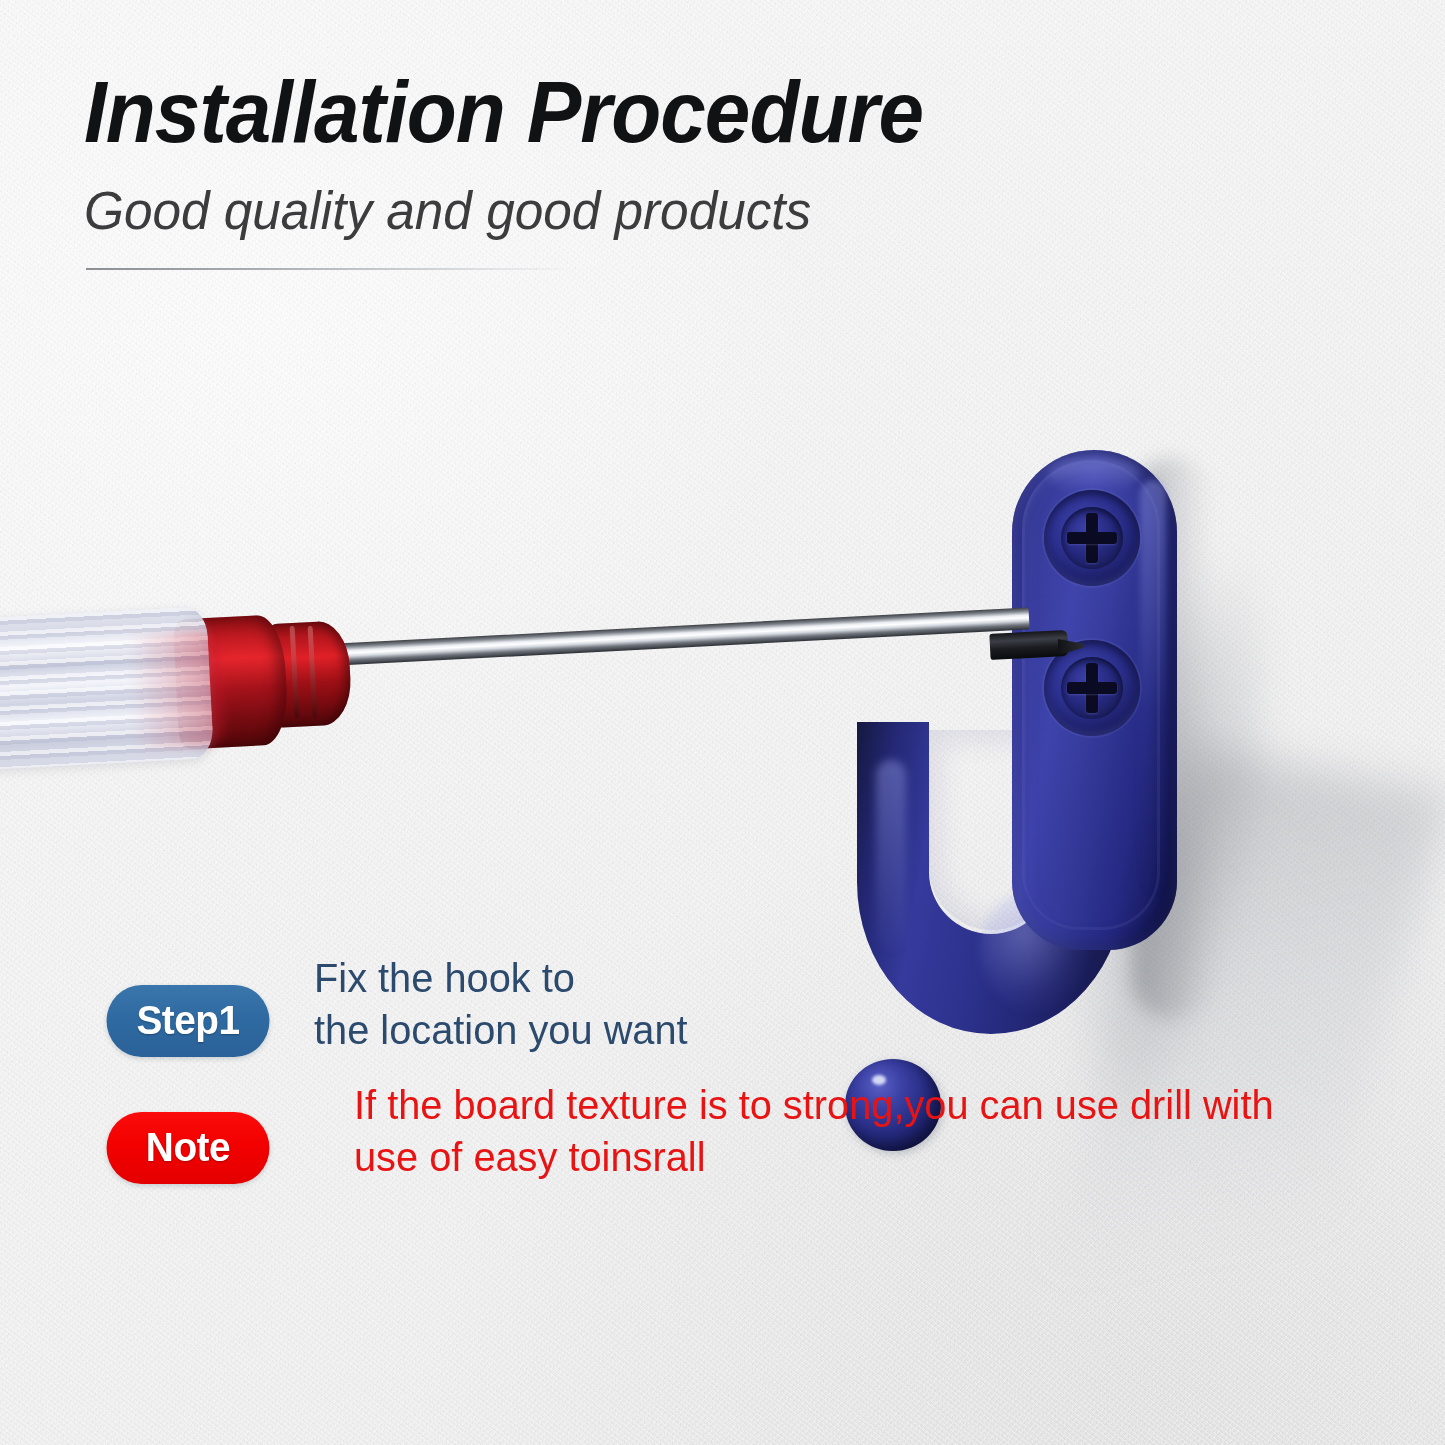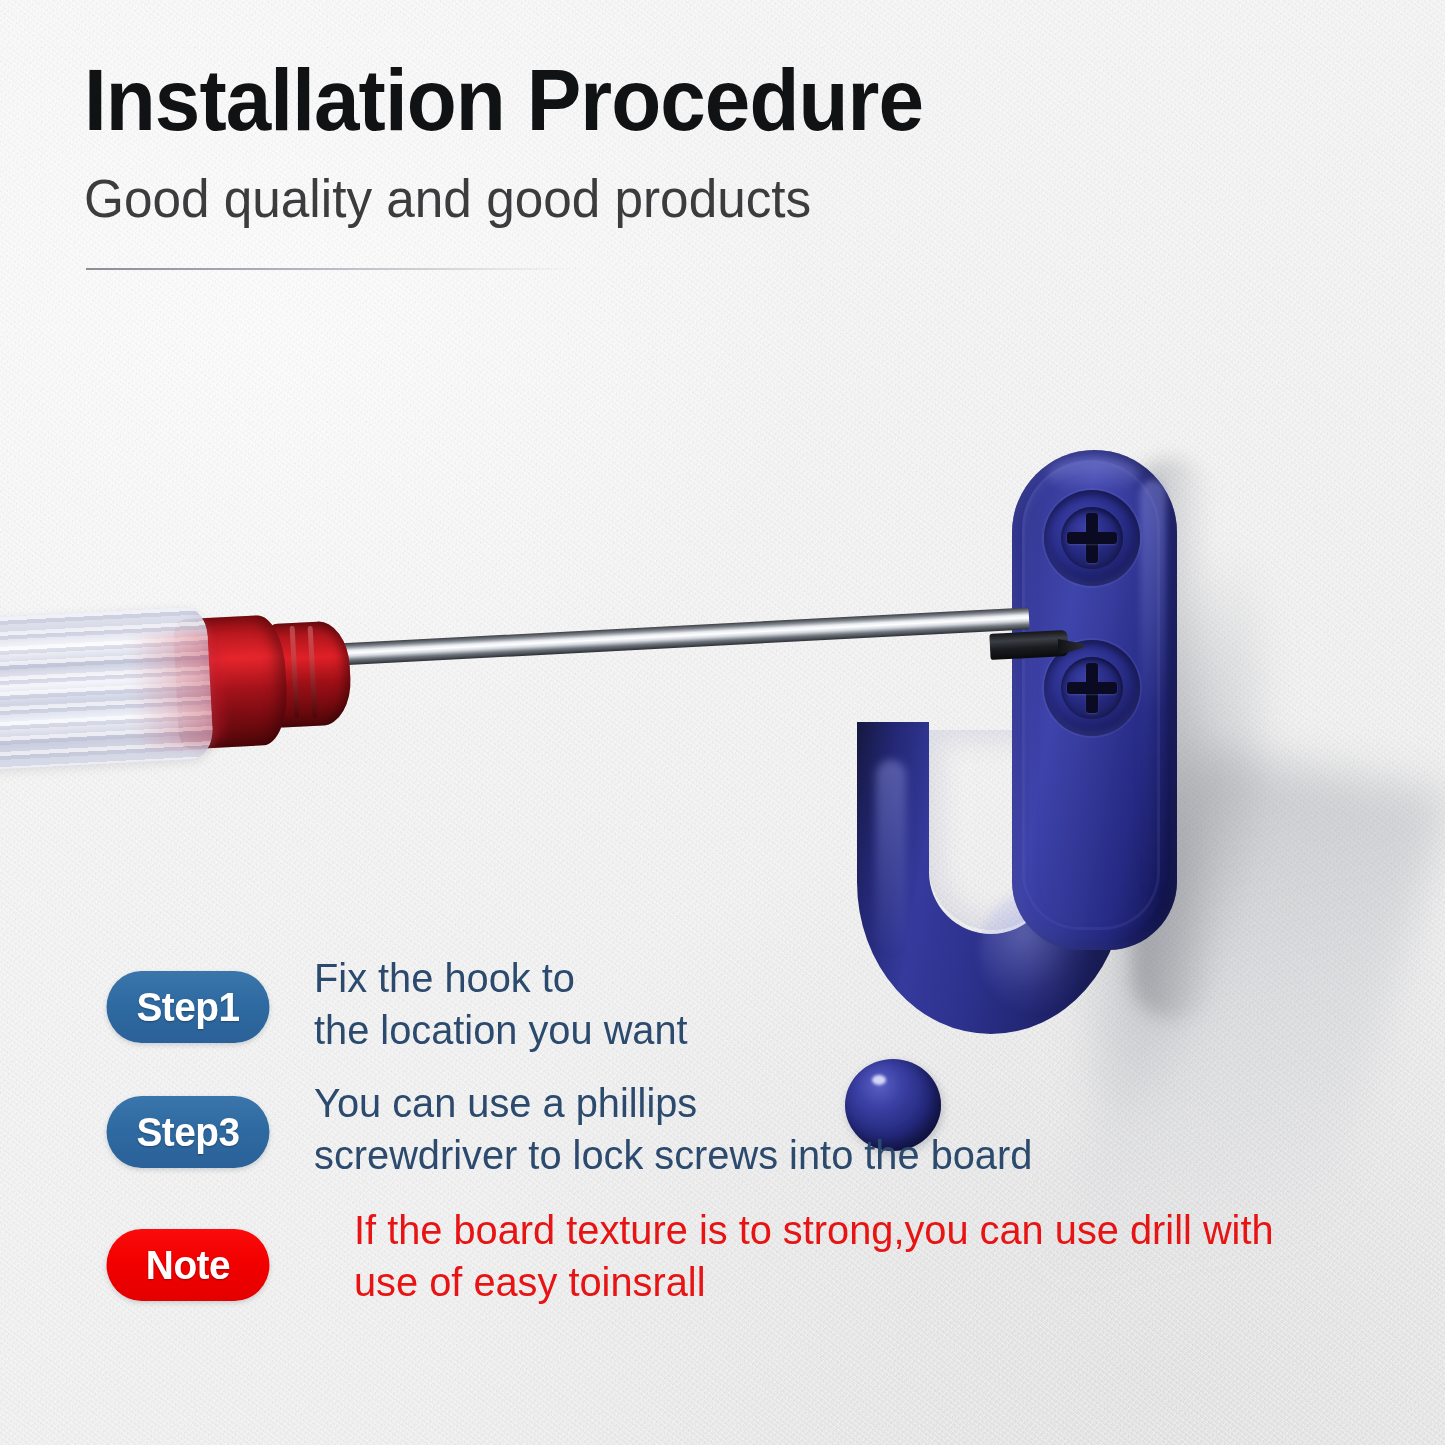--- a/index.html
+++ b/index.html
@@ -31,21 +31,21 @@
     position:absolute;inset:0;pointer-events:none;opacity:.35;
     background-image:
       radial-gradient(circle at 12% 34%, rgba(0,0,0,.03) 0 1px, transparent 1px),
       radial-gradient(circle at 44% 12%, rgba(0,0,0,.028) 0 1px, transparent 1px),
       radial-gradient(circle at 72% 66%, rgba(0,0,0,.03) 0 1px, transparent 1px),
       radial-gradient(circle at 28% 82%, rgba(0,0,0,.026) 0 1px, transparent 1px);
     background-size:13px 11px,17px 15px,11px 13px,19px 17px;
   }
 
   
-  .header{position:absolute;left:84px;top:56px;width:1200px;}
+  .header{position:absolute;left:84px;top:68px;width:1200px;font-style:italic;}
   .title{
     font-size:88px;line-height:1.0;font-weight:700;color:#111214;
     letter-spacing:-1px;
     transform:scaleX(.93);transform-origin:left center;
     white-space:nowrap;
     text-shadow:0 1px 0 rgba(255,255,255,.5);
   }
   .subtitle{
     margin-top:26px;
     font-size:54px;line-height:1.05;font-weight:400;color:#3c3c3e;
@@ -264,21 +264,21 @@
   .handle-redglow{
     position:absolute;left:150px;top:10px;width:92px;height:116px;
     transform:rotate(-3.0deg);transform-origin:right center;
     border-radius:8px 20px 20px 8px;
     background:linear-gradient(to right, rgba(190,30,48,0), rgba(196,26,46,.38));
     filter:blur(5px);pointer-events:none;
   }
 
   
   .steps{position:absolute;left:104px;top:958px;width:1260px;}
-  .step-row{display:flex;align-items:center;margin-bottom:26px;}
+  .step-row{display:flex;align-items:flex-end;margin-bottom:26px;}
   .step-row:last-child{margin-bottom:0;}
   .pill{
     flex:0 0 auto;width:168px;height:72px;border-radius:36px;
     display:flex;align-items:center;justify-content:center;
     color:#ffffff;font-weight:700;font-size:40px;letter-spacing:-.5px;
     transform:scaleX(.97);
     text-shadow:0 1px 2px rgba(0,0,0,.30);
     box-shadow:0 2px 5px rgba(70,80,95,.22);
   }
   .pill.blue{background:linear-gradient(to bottom,#3a76ab 0%,#2e6aa1 48%,#2a6198 100%);}
@@ -360,27 +360,20 @@
 
     <div class="step-row">
       <div class="pill blue">Step1</div>
       <div class="step-text">
         <div>Fix the hook to</div>
         <div>the location you want</div>
       </div>
     </div>
 
 
-    <div class="step-row">
-      <div class="pill blue">Step3</div>
-      <div class="step-text">
-        <div>You can use a phillips</div>
-        <div>screwdriver to lock screws into the board</div>
-      </div>
-    </div>
 
     <div class="step-row note-row">
       <div class="pill red">Note</div>
       <div class="step-text note">
         <div>If the board texture is to strong,you can use drill with</div>
         <div>use of easy toinsrall</div>
       </div>
     </div>
 
   </div>

